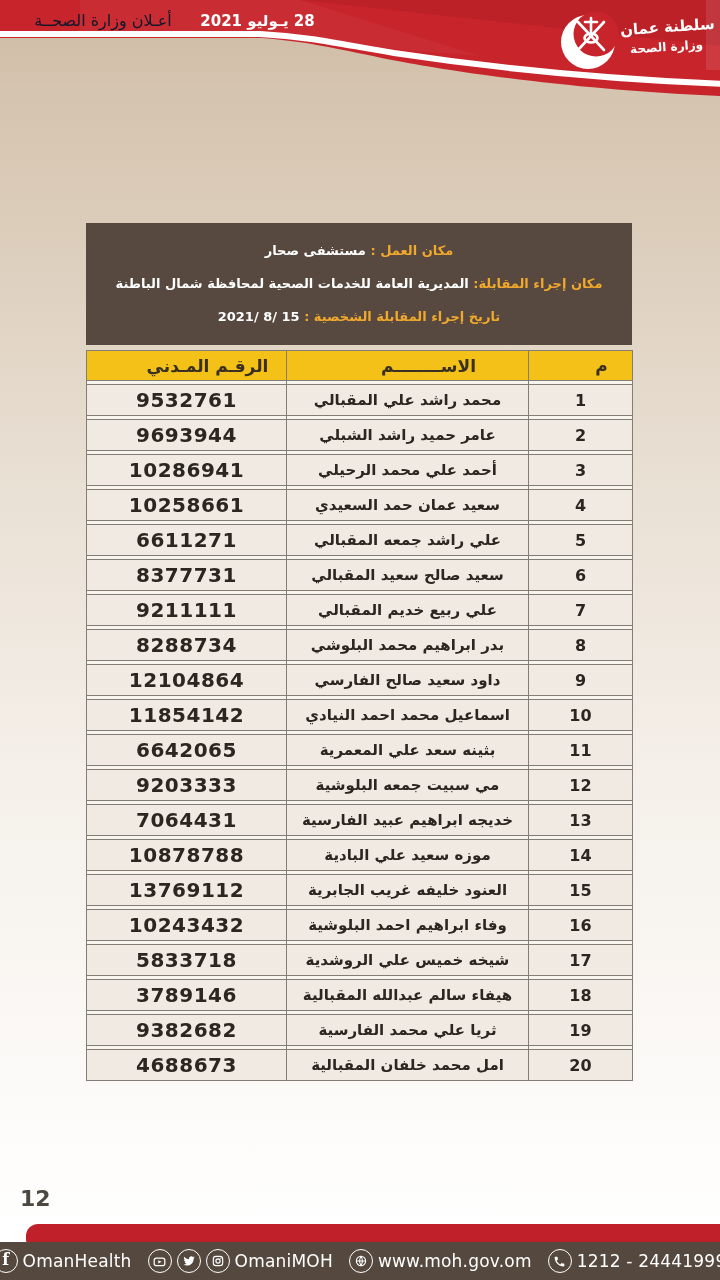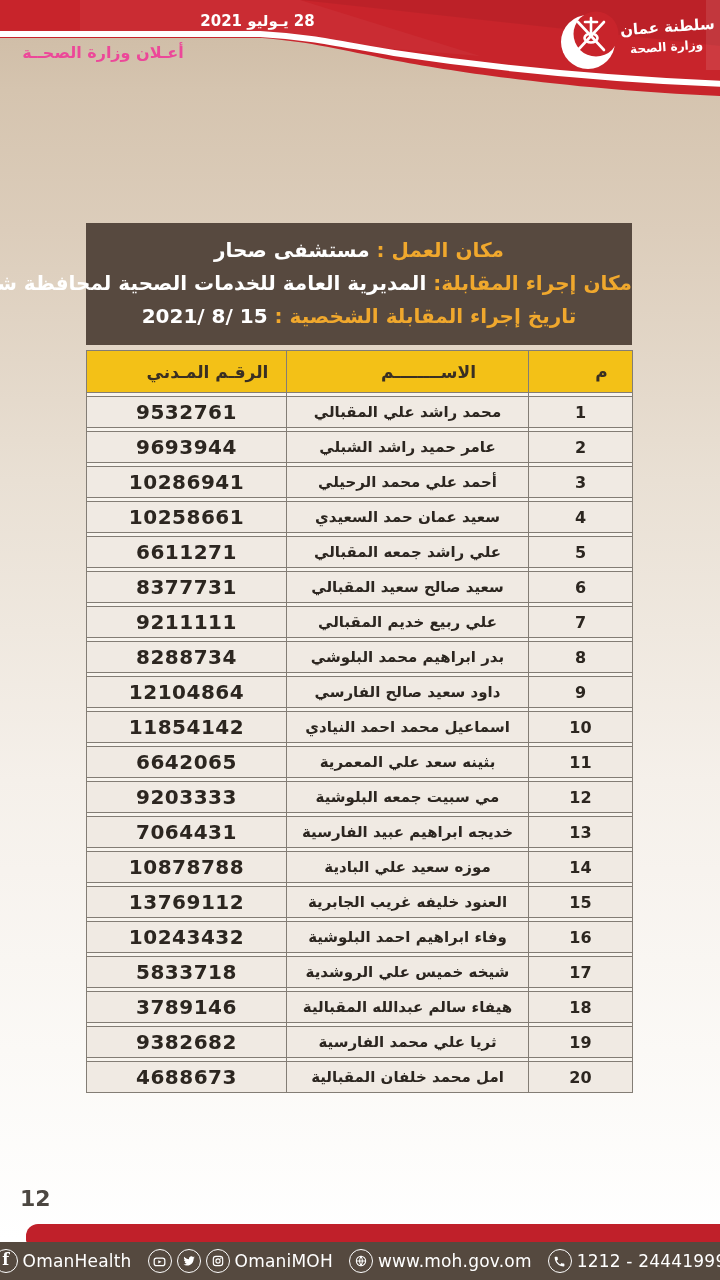--- a/index.html
+++ b/index.html
@@ -8,53 +8,53 @@
     position:relative;
     font-family:"DejaVu Sans", sans-serif;
     background:linear-gradient(180deg,#cdbaa3 0px,#d5c4af 90px,#dccdbb 230px,#e9e0d4 480px,#f5f0ea 780px,#fbf9f6 1050px,#ffffff 1240px);
   }
 
   
   .hdr { position:absolute; top:0; left:0; width:720px; height:100px; }
   .hdr svg { display:block; }
   .hdr-title {
     position:absolute; top:11px; left:14px; width:178px;
-    color:#ec4899; font-weight:bold; font-size:16px; text-align:center;
-    direction:rtl; white-space:nowrap;margin-top:32px;
+    color:#0f172a; font-weight:normal; font-size:16px; text-align:center;
+    direction:rtl; white-space:nowrap;
   }
   .hdr-date {
     position:absolute; top:12px; left:185px; width:145px;
     color:#fff; font-weight:bold; font-size:15px; text-align:center;
     direction:rtl; white-space:nowrap;
   }
   .logo { position:absolute; top:4px; left:556px; width:162px; height:76px; }
   .logo-text1 { position:absolute; top:14px; left:64px; color:#fff; font-weight:bold;
     font-size:15px; direction:rtl; transform:rotate(-4deg); white-space:nowrap; }
   .logo-text2 { position:absolute; top:36px; left:74px; color:#fff; font-weight:bold;
     font-size:12px; direction:rtl; transform:rotate(-4deg); white-space:nowrap; }
 
   
   .annc {
     position:absolute; left:86px; top:223px; width:546px; height:122px;
     background:#57493f; color:#fff; direction:rtl; text-align:center;
     padding-top:11px;
   }
-  .annc .line { line-height:33px; font-weight:bold; font-size:20px; white-space:nowrap; }
+  .annc .line { line-height:33px; font-weight:bold; font-size:13px; white-space:nowrap; }
   .annc .lbl { color:#f0a82d; }
   .annc .val { color:#ffffff; }
 
   
   .tablewrap { position:absolute; left:86px; top:350px; width:546px; }
   table { width:546px; border-collapse:collapse; direction:rtl; table-layout:fixed; }
   col.c-serial { width:104px; }
   col.c-name  { width:242px; }
   col.c-civil { width:200px; }
   th, td { border:1px solid #837d75; text-align:center; vertical-align:middle; }
   thead th {
-    background:#f3c117; color:#392f23; height:42px;
+    background:#f3c117; color:#392f23; height:30px;
     font-size:17px; font-weight:bold;padding-left:42px;
   }
   tr.row td { background:#f0eae3; height:31px; color:#2c2620; font-weight:bold; }
   tr.gap td { background:#f8f4ee; height:4px; padding:0; line-height:0; font-size:0; }
   td.cell-name  { font-size:15px; }
   td.cell-civil { font-size:20px; letter-spacing:0.5px; }
   td.cell-serial{ font-size:16px; }
 
   
   .pagenum {

